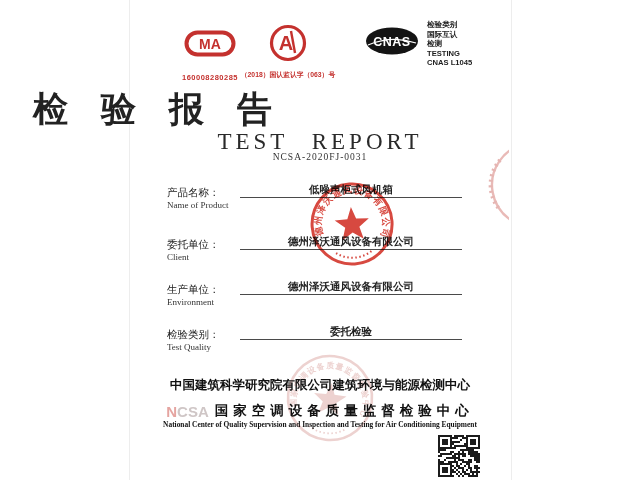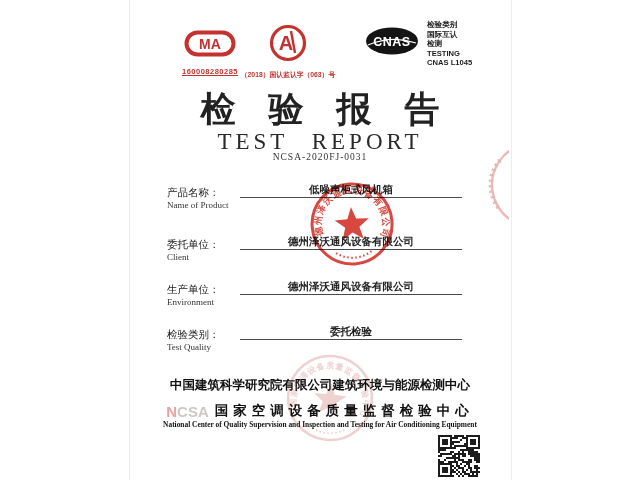--- a/index.html
+++ b/index.html
@@ -7,31 +7,31 @@
     position:relative;width:640px;height:480px;background:#ffffff;
     font-family:"Liberation Sans","DejaVu Sans",sans-serif;color:#1b1b1b;
     overflow:hidden;margin:0 auto;
   }
   .page-edge{position:absolute;top:0;width:1px;height:480px;background:#ededed;}
   .edge-left{left:129px;} .edge-right{left:511px;}
 
   
   .logo-block{position:absolute;text-align:center;}
   .cma-block{left:178px;top:30px;width:64px;}
-  .cma-number{margin-top:6px;font-size:7.5px;color:#c4312e;letter-spacing:.5px;font-weight:700;text-decoration:underline;}
+  .cma-number{margin-top:12px;font-size:7.5px;color:#c4312e;letter-spacing:.5px;font-weight:700;}
   .cal-block{left:236px;top:24px;width:104px;}
   .cal-caption{margin-top:4px;font-size:6.8px;color:#c4312e;font-weight:700;white-space:nowrap;}
   .ilac-block{left:316px;top:19px;}
   .cnas-block{left:365px;top:27px;}
   .accred-block{position:absolute;left:427px;top:20px;text-align:left;}
   .accred-line{font-size:7.6px;font-weight:700;color:#1d1d1d;line-height:9.6px;white-space:nowrap;}
 
   
   .title-zh{
-    position:absolute;left:0;top:86px;width:640px;text-align:center;
+    position:absolute;left:0;top:86px;width:640px;
     font-size:35px;font-weight:700;letter-spacing:33px;text-indent:33px;color:#222;
   }
   .title-en{
     position:absolute;left:0;top:129px;width:640px;text-align:center;
     font-family:"Liberation Serif","DejaVu Serif",serif;font-size:23px;
     letter-spacing:4px;word-spacing:14px;color:#2a2a2a;
   }
   .report-no{
     position:absolute;left:0;top:152px;width:640px;text-align:center;
     font-family:"Liberation Serif","DejaVu Serif",serif;font-size:9.5px;letter-spacing:1px;color:#333;

